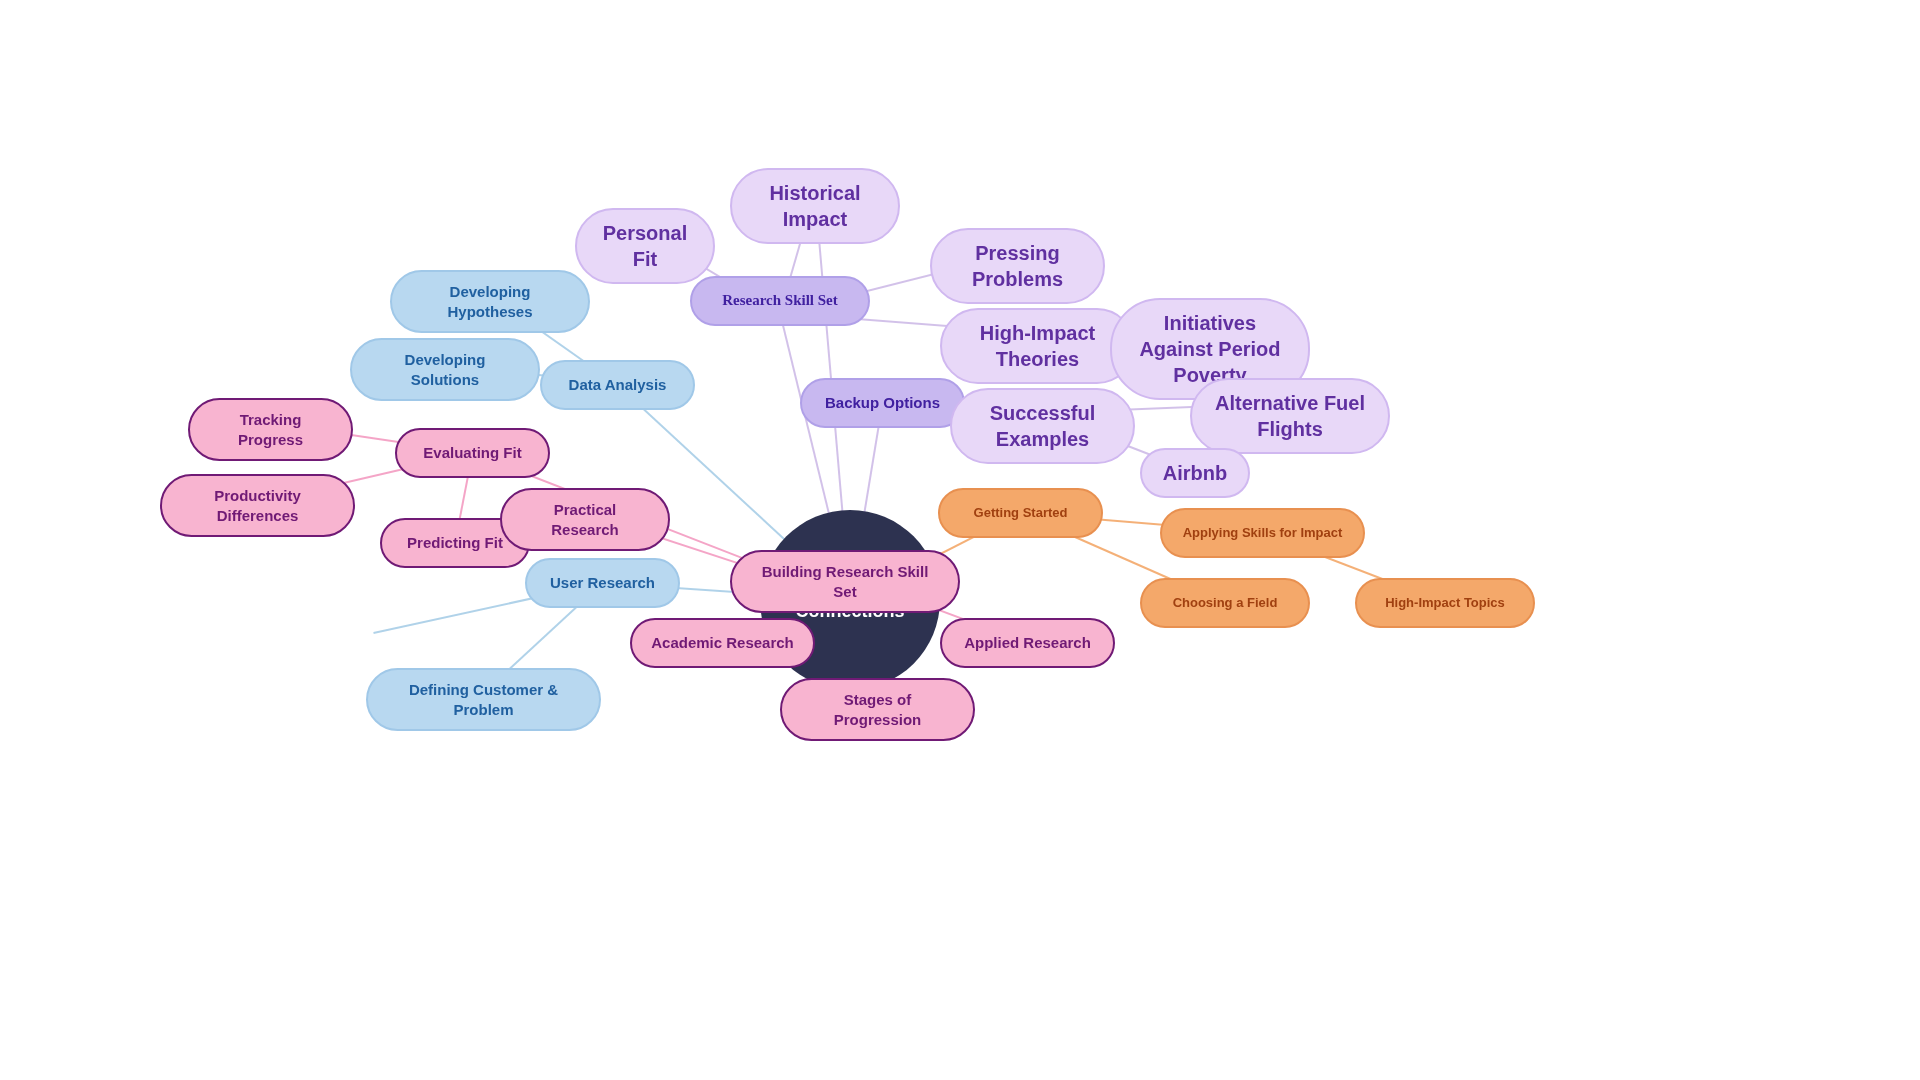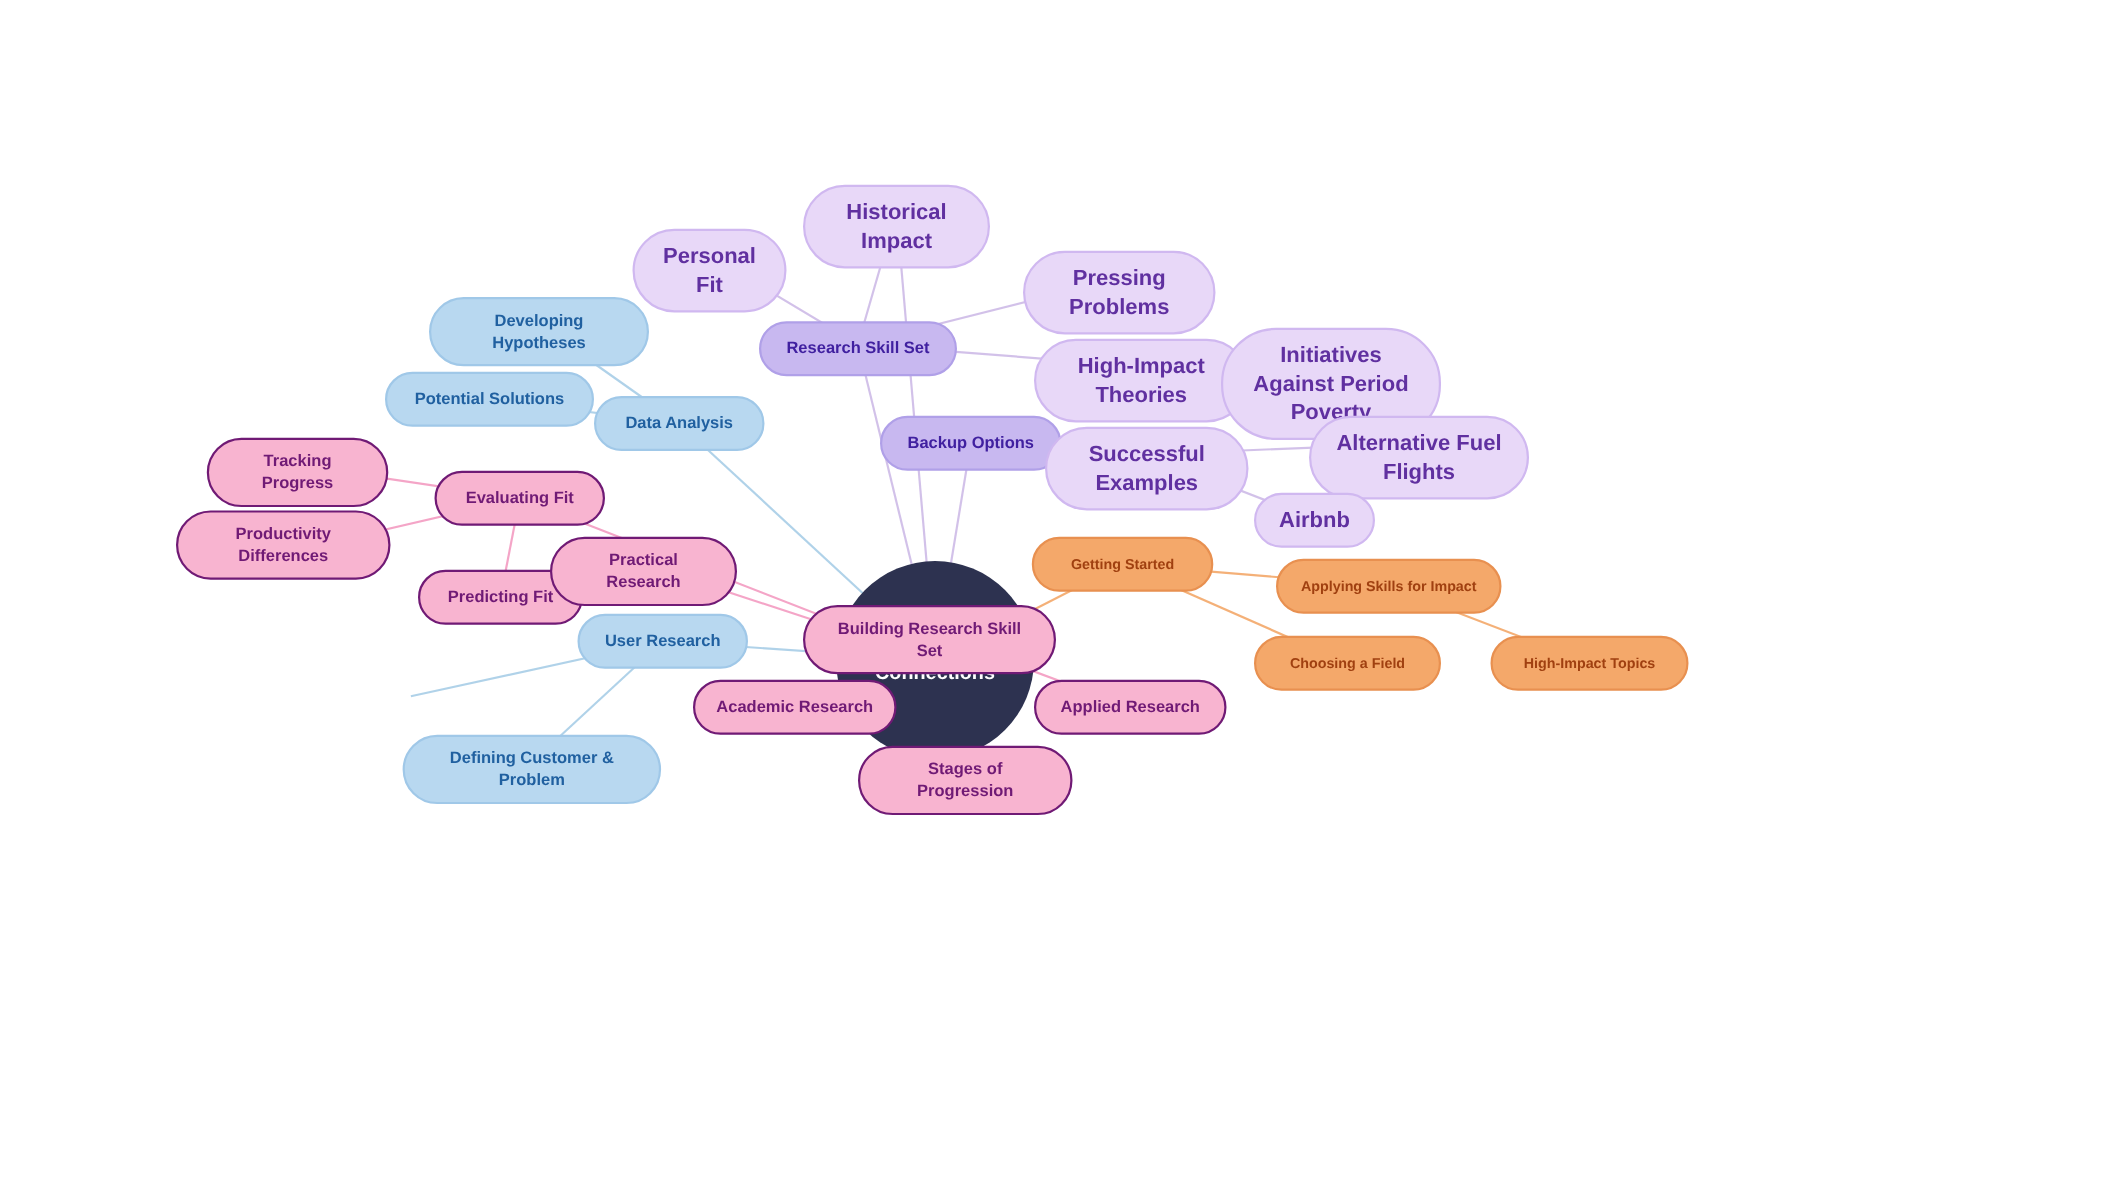--- a/index.html
+++ b/index.html
@@ -114,34 +114,34 @@
       <line x1="845" y1="575" x2="722.5" y2="643" stroke="#f080b0" stroke-width="2" opacity="0.7"></line>
       <line x1="845" y1="575" x2="1027.5" y2="643" stroke="#f080b0" stroke-width="2" opacity="0.7"></line>
       <line x1="845" y1="575" x2="877.5" y2="703" stroke="#f080b0" stroke-width="2" opacity="0.7"></line>
       <line x1="1020.5" y1="513" x2="1262.5" y2="533" stroke="#f09040" stroke-width="2" opacity="0.7"></line>
       <line x1="1020.5" y1="513" x2="1225" y2="603" stroke="#f09040" stroke-width="2" opacity="0.7"></line>
       <line x1="1262.5" y1="533" x2="1445" y2="603" stroke="#f09040" stroke-width="2" opacity="0.7"></line>
     </svg>
 <div class="node node-center" style="left: 760px; top: 510px; width: 180px; height: 180px;">Key Concepts &amp; Connections</div>
     <div class="node node-purple-light" style="left: 730px; top: 168px; width: 170px; min-height: 48px;">Historical Impact</div>
     <div class="node node-purple-light" style="left: 575px; top: 208px; width: 140px; min-height: 48px;">Personal Fit</div>
-    <div class="node node-purple-mid" style="left: 690px; top: 292px; width: 180px; min-height: 50px;">Research Skill Set</div>
+    <div class="node node-purple-mid" style="left: 690px; top: 276px; width: 180px; min-height: 50px; font-family: Liberation Serif, serif;">Research Skill Set</div>
     <div class="node node-blue" style="left: 390px; top: 270px; width: 200px; min-height: 50px;">Developing Hypotheses</div>
-    <div class="node node-blue" style="left: 350px; top: 338px; width: 190px; min-height: 50px;">Potential Solutions</div>
+    <div class="node node-blue" style="left: 350px; top: 338px; width: 190px; min-height: 50px;">Developing Solutions</div>
     <div class="node node-blue" style="left: 540px; top: 360px; width: 155px; min-height: 50px;">Data Analysis</div>
     <div class="node node-purple-mid" style="left: 800px; top: 378px; width: 165px; min-height: 50px;">Backup Options</div>
     <div class="node node-purple-light" style="left: 930px; top: 228px; width: 175px; min-height: 50px;">Pressing Problems</div>
     <div class="node node-purple-light" style="left: 940px; top: 308px; width: 195px; min-height: 50px;">High-Impact Theories</div>
     <div class="node node-purple-light" style="left: 1110px; top: 298px; width: 200px; min-height: 70px;">Initiatives Against Period Poverty</div>
     <div class="node node-purple-light" style="left: 950px; top: 388px; width: 185px; min-height: 50px;">Successful Examples</div>
     <div class="node node-purple-light" style="left: 1190px; top: 378px; width: 200px; min-height: 50px;">Alternative Fuel Flights</div>
     <div class="node node-purple-light" style="left: 1140px; top: 448px; width: 110px; min-height: 48px;">Airbnb</div>
     <div class="node node-pink" style="left: 395px; top: 428px; width: 155px; min-height: 50px;">Evaluating Fit</div>
     <div class="node node-pink" style="left: 188px; top: 398px; width: 165px; min-height: 50px;">Tracking Progress</div>
-    <div class="node node-pink" style="left: 160px; top: 464px; width: 195px; min-height: 50px;">Productivity Differences</div>
+    <div class="node node-pink" style="left: 160px; top: 474px; width: 195px; min-height: 50px;">Productivity Differences</div>
     <div class="node node-pink" style="left: 380px; top: 518px; width: 150px; min-height: 50px;">Predicting Fit</div>
     <div class="node node-pink" style="left: 500px; top: 488px; width: 170px; min-height: 50px;">Practical Research</div>
     <div class="node node-orange" style="left: 938px; top: 488px; width: 165px; min-height: 50px;">Getting Started</div>
     <div class="node node-orange" style="left: 1140px; top: 578px; width: 170px; min-height: 50px;">Choosing a Field</div>
     <div class="node node-orange" style="left: 1160px; top: 508px; width: 205px; min-height: 50px;">Applying Skills for Impact</div>
     <div class="node node-orange" style="left: 1355px; top: 578px; width: 180px; min-height: 50px;">High-Impact Topics</div>
     <div class="node node-blue" style="left: 525px; top: 558px; width: 155px; min-height: 50px;">User Research</div>
     <div class="node node-pink" style="left: 730px; top: 550px; width: 230px; min-height: 50px;">Building Research Skill Set</div>
     <div class="node node-pink" style="left: 630px; top: 618px; width: 185px; min-height: 50px;">Academic Research</div>
     <div class="node node-pink" style="left: 940px; top: 618px; width: 175px; min-height: 50px;">Applied Research</div>

